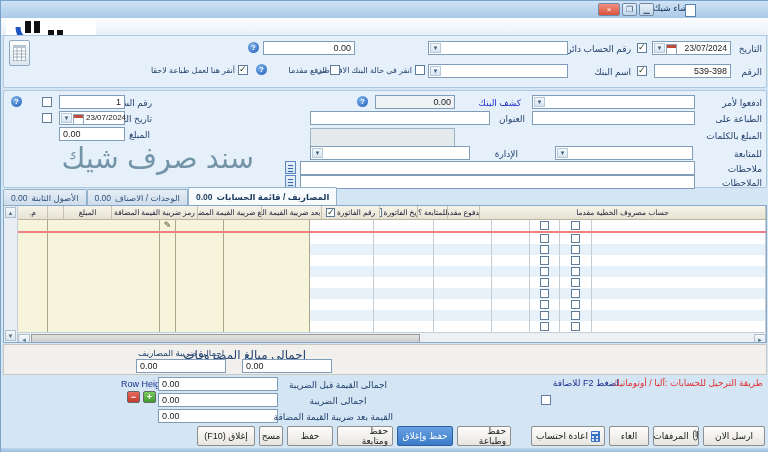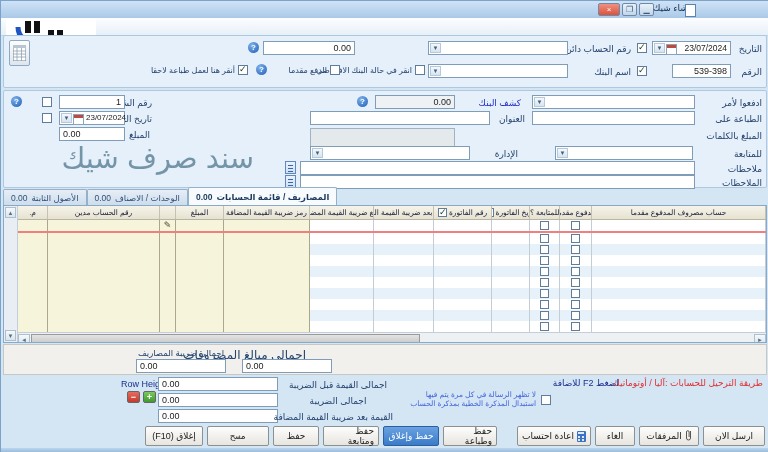--- a/index.html
+++ b/index.html
@@ -183,21 +183,21 @@
     </div>
     <span class="cbx checked abs" style="right:119px;top:7px;"></span>
     <span class="lbl" style="right:135px;top:8px;">رقم الحساب دائن</span>
     <div class="combo" style="right:198px;top:5px;width:140px;">
         <span class="dd">▼</span>
       </div>
     <div class="field num" style="right:411px;top:5px;width:92px;">0.00</div>
     <span class="help abs" style="right:507px;top:6px;">?</span>
 
     <span class="lbl" style="right:4px;top:31px;">الرقم</span>
-    <div class="field num" style="right:35px;top:28px;width:59px;">539-398</div>
+    <div class="field num" style="right:35px;top:28px;width:77px;">539-398</div>
     <span class="cbx checked abs" style="right:119px;top:30px;"></span>
     <span class="lbl" style="right:135px;top:31px;">اسم البنك</span>
     <div class="combo" style="right:198px;top:28px;width:140px;">
         <span class="dd">▼</span>
       </div>
     <div class="cbrow" style="right:341px;top:29px;">
       <span class="cbx"></span>
       <span style="font-size:8px;">انقر في حالة البنك الافتراضي</span>
     </div>
     <div class="cbrow" style="right:426px;top:29px;">
@@ -281,23 +281,20 @@
   <div class="gridwrap">
     <div class="vscroll">
       <span class="vs-btn">▲</span>
       <span class="vs-btn">▼</span>
     </div>
     <div class="gtable">
         <div class="trow thead">
           <div class="hcell" style="width: 30px;">
             <span>م.</span>
           </div>
-          <div class="hcell" style="width: 112px;">
-            <span>رقم الحساب مدين</span>
-          </div>
           <div class="hcell" style="width: 16px;">
             <span></span>
           </div>
           <div class="hcell" style="width: 48px;">
             <span>المبلغ</span>
           </div>
           <div class="hcell" style="width: 86px;">
             <span>رمز ضريبة القيمة المضافة</span>
           </div>
           <div class="hcell" style="width: 64px;">
@@ -314,21 +311,21 @@
             <span>تاريخ الفاتورة</span>
             <div class="cbx mini checked"></div>
           </div>
           <div class="hcell" style="width: 30px; justify-content: flex-end;">
             <span>للمتابعة ؟</span>
           </div>
           <div class="hcell" style="width: 32px;">
             <span>مدفوع مقدما</span>
           </div>
           <div class="hcell" style="flex: 1 1 0%;">
-            <span>حساب مصروف المدفوع مقدما</span>
+            <span>حساب مصروف الخطية مقدما</span>
           </div>
         </div>
         <div class="trow subrow">
           <div class="bcell beige" style="width: 30px;"></div>
           <div class="bcell beige" style="width: 112px;"></div>
           <div class="bcell beige" style="width: 16px;">
             <span class="pencil">✎</span>
           </div>
           <div class="bcell beige" style="width: 48px;"></div>
           <div class="bcell beige" style="width: 86px;"></div>
@@ -520,57 +517,56 @@
     <span class="lbl" style="right:460px;top:3px;font-size:12px;">إجمالى مبالغ المصروفات</span>
     <div class="field numl" style="right:434px;top:14px;width:90px;">0.00</div>
     <span class="lbl" style="right:542px;top:3px;font-size:8.5px;">اجمالى ضريبة المصاريف</span>
     <div class="field numl" style="right:540px;top:14px;width:90px;">0.00</div>
   </div>
 
   <div class="bottom">
     <span class="lbl redtext" style="right:4px;top:2px;">طريقة الترحيل للحسابات :آليا / أوتوماتيك</span>
     <span class="lbl navytext" style="right:148px;top:2px;">اضغط F2 للاضافة</span>
     <span class="cbx abs" style="right:216px;top:19px;"></span>
-    <div class="bluetext abs" style="right:231px;top:14px;width:128px;">لا تظهر الرسالة في كل مرة يتم فيها استبدال المذكرة الخطية بمذكرة الحساب</div>
 
     <span class="lbl navytext" style="left:118px;top:3px;direction:ltr;">Row Height</span>
     <div class="abs" style="left:124px;top:15px;display:flex;gap:3px;direction:ltr;">
       <span class="rh-btn rh-minus">−</span>
       <span class="rh-btn rh-plus">+</span>
     </div>
 
     <div class="field numl" style="left:155px;top:1px;width:120px;">0.00</div>
     <span class="lbl" style="left:280px;top:4px;width:110px;text-align:center;">اجمالى القيمة قبل الضريبة</span>
     <div class="field numl" style="left:155px;top:17px;width:120px;">0.00</div>
     <span class="lbl" style="left:280px;top:20px;width:110px;text-align:center;">اجمالى الضريبة</span>
     <div class="field numl" style="left:155px;top:33px;width:120px;">0.00</div>
     <span class="lbl" style="left:280px;top:36px;width:110px;text-align:center;">القيمة بعد ضريبة القيمة المضافة</span>
   </div>
 
   <div class="btnbar">
     <div class="btn" style="width:62px;">ارسل الان</div>
-    <div class="btn" style="width:60px;align-items:center;">
+    <div class="btn" style="width:46px;align-items:center;">
       <span class="icon">
         <svg width="7" height="12" viewBox="0 0 7 12">
             <path d="M5.5 2 V9 A2 2 0 0 1 1.5 9 V3 A1.3 1.3 0 0 1 4.1 3 V8" fill="none" stroke="#555" stroke-width="1"></path>
           </svg>
       </span>
       <span>المرفقات</span>
     </div>
     <div class="btn" style="width:40px;">الغاء</div>
     <div class="btn" style="width:74px;">
       <span class="icon" style="width:9px;height:11px;background:#3a72c4;border-radius:1px;position:relative;">
         <span style="position:absolute;left:1.5px;top:1.5px;width:6px;height:2px;background:#dfe9f6;"></span>
         <span style="position:absolute;left:1.5px;top:5.5px;width:2px;height:2px;background:#dfe9f6;box-shadow:4px 0 0 #dfe9f6, 0 3px 0 #dfe9f6, 4px 3px 0 #dfe9f6;"></span>
       </span>
       <span>اعادة احتساب</span>
     </div>
     <div class="spacer"></div>
     <div class="btn" style="width:54px;">حفظ وطباعة</div>
     <div class="btn primary" style="width:56px;">حفظ وإغلاق</div>
     <div class="btn" style="width:56px;">حفظ ومتابعة</div>
     <div class="btn" style="width:46px;">حفظ</div>
-    <div class="btn" style="width:62px;font-family:Liberation Mono, monospace;">مسح</div>
+    <div class="btn" style="width:24px;">مسح</div>
     <div class="btn" style="width:58px;">إغلاق (F10)</div>
   </div>
 
   <div class="statusstrip"></div>
 </div>
 
 </body></html>

